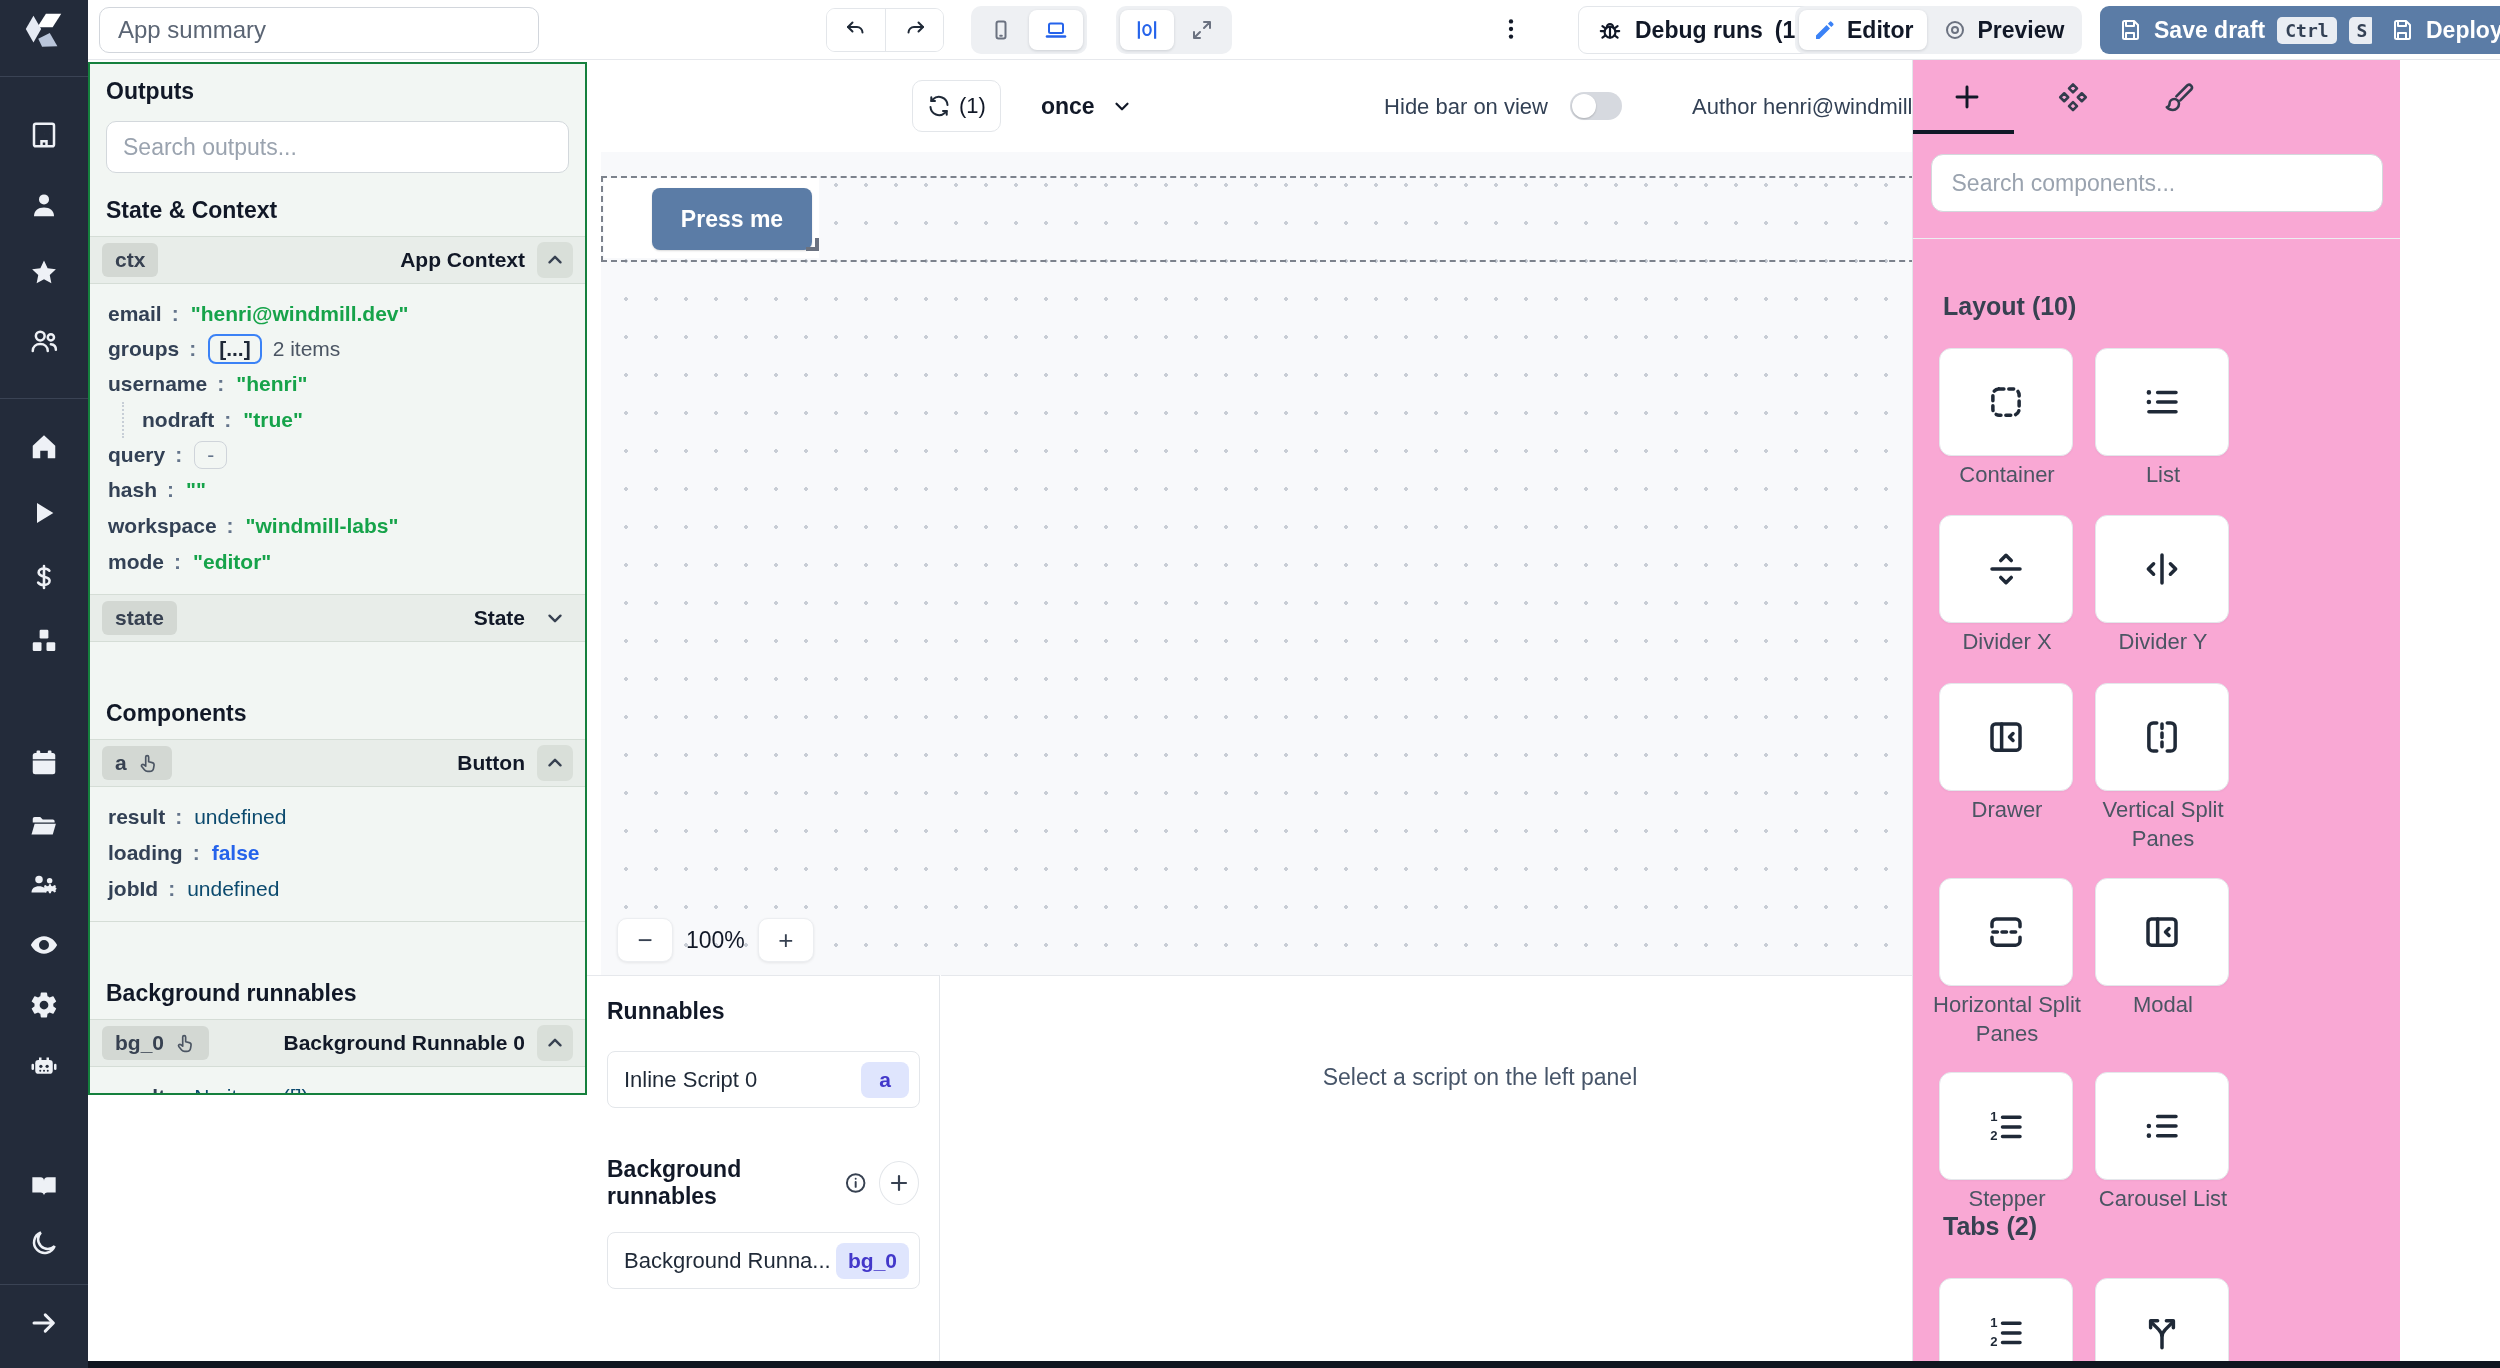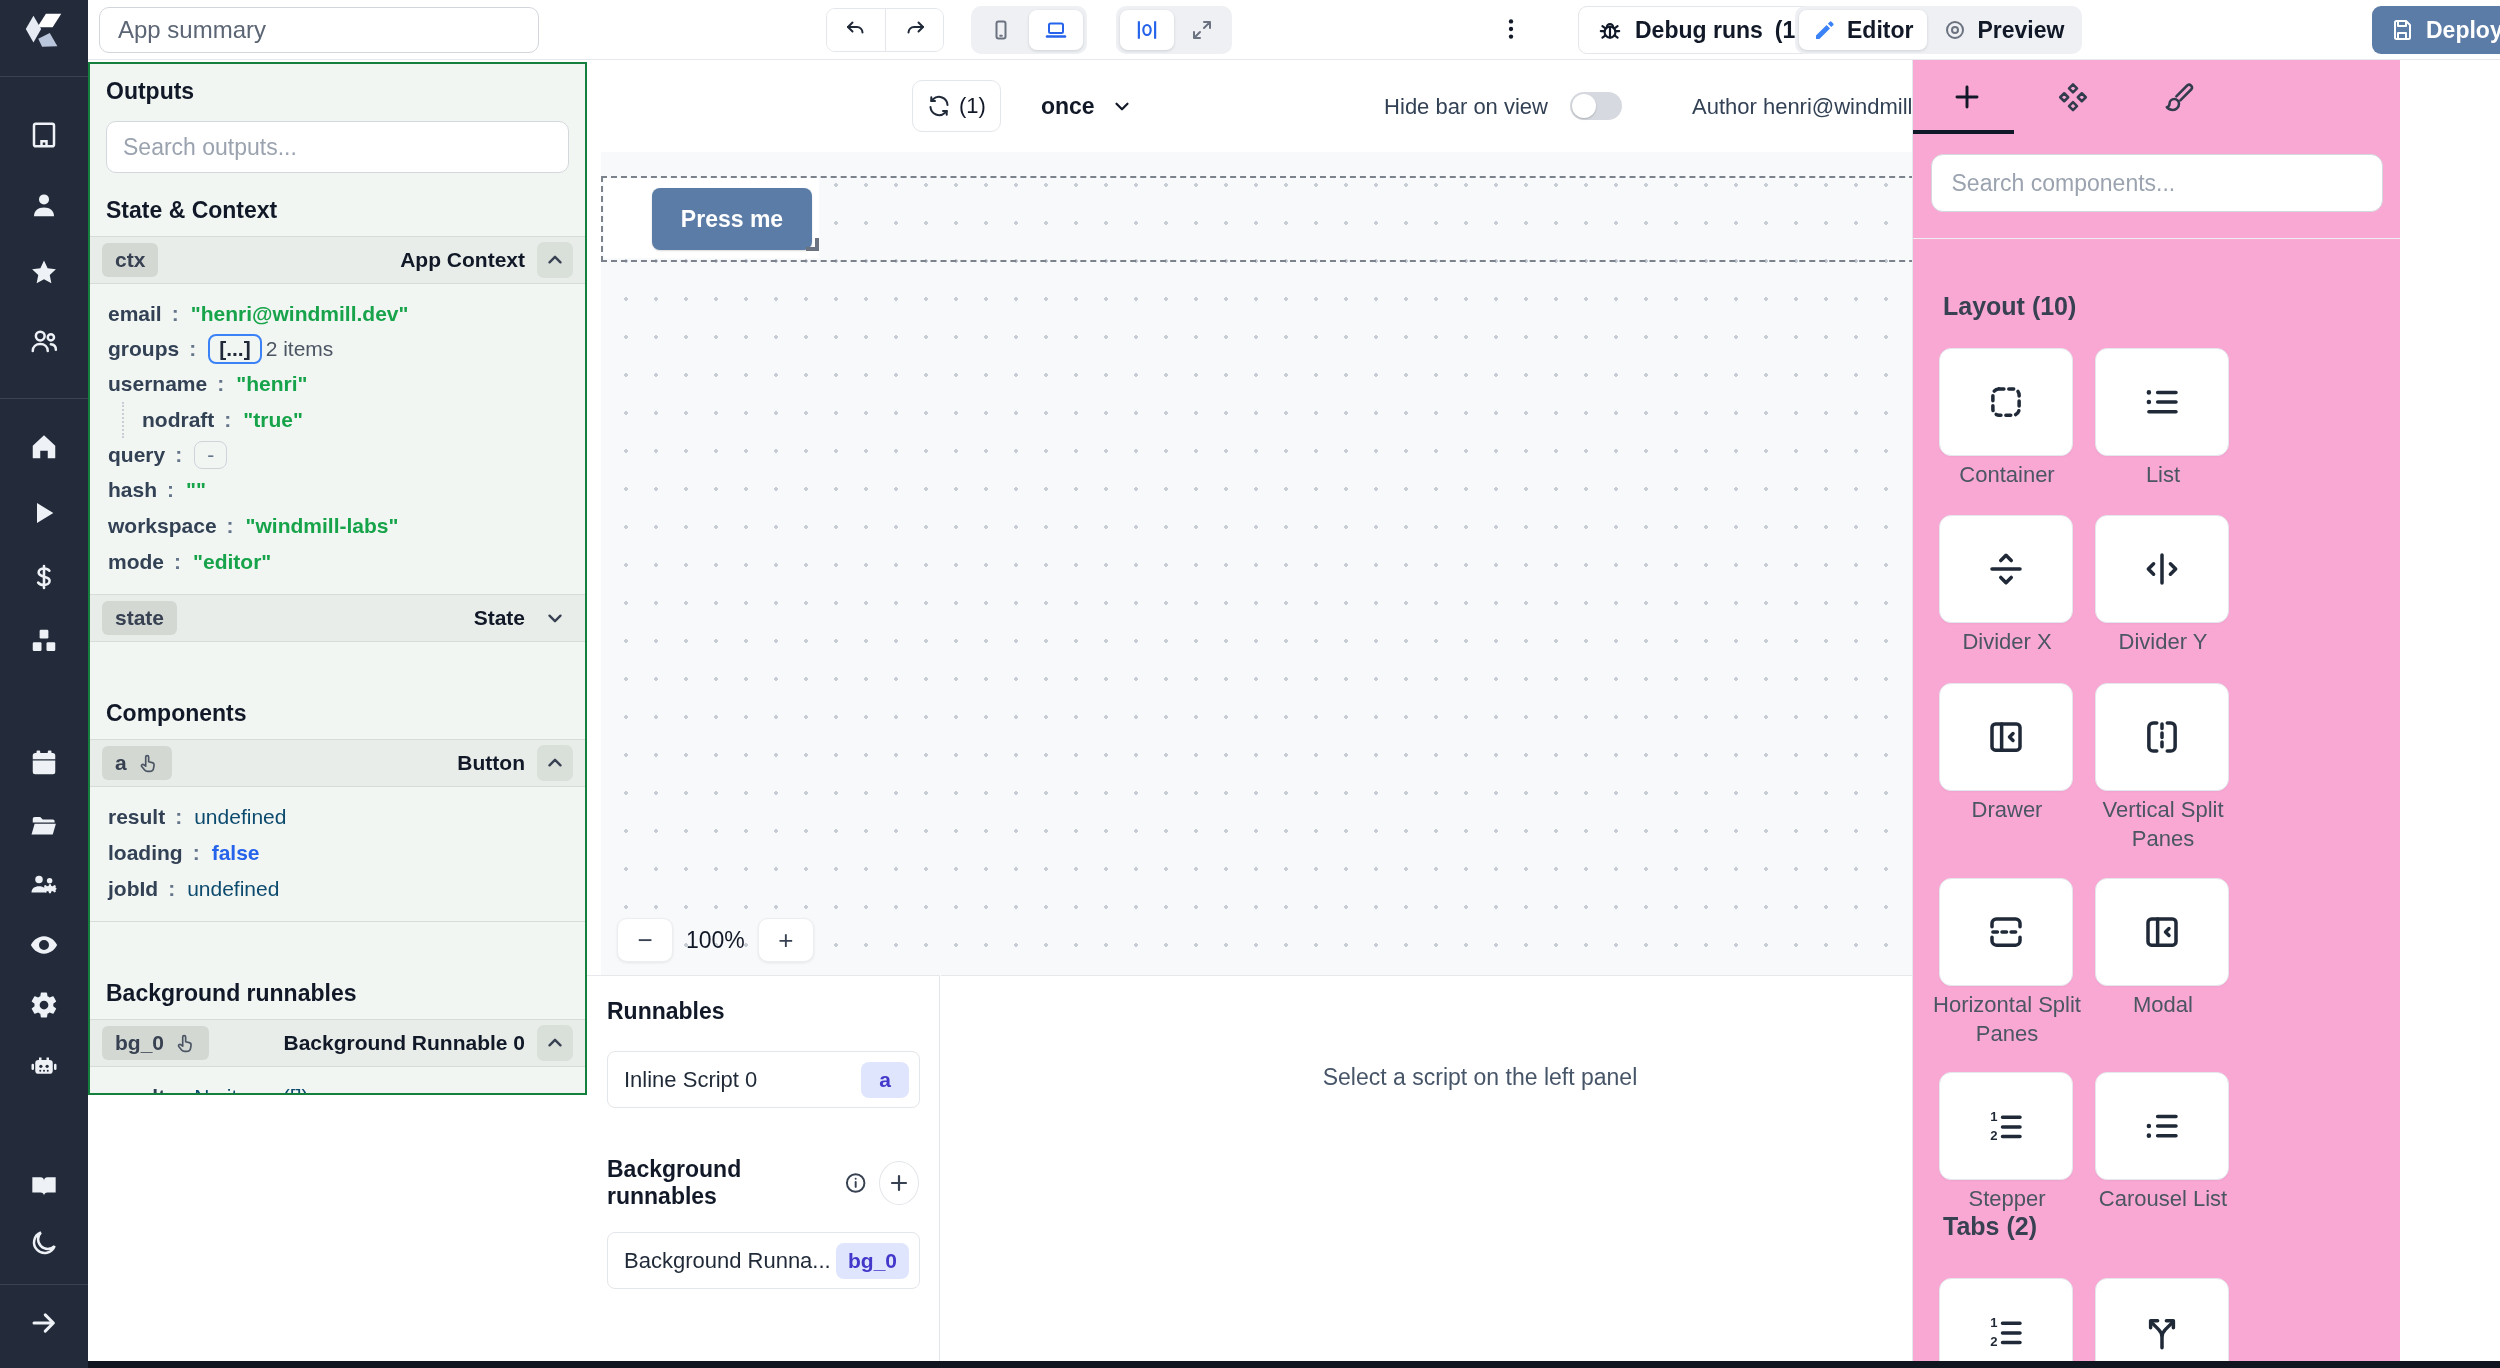--- a/index.html
+++ b/index.html
@@ -49,21 +49,21 @@
   .jblock.bline{border-bottom:1px solid #d5ddd6}
   .jrow{display:flex;align-items:center;height:36px;font-size:21px}
   .jrow.small{height:34px}
   .jkey{color:#334155;font-weight:600}
   .jcolon::before{content:":";color:#64748b;font-weight:700;margin:0 12px 0 10px}
   .jval.s{color:#16a34a;font-weight:600}
   .jval.b{color:#2563eb;font-weight:600}
   .jval.plain{color:#0c4a6e}
   .jb-blue{border:2px solid #3b82f6;border-radius:8px;padding:1px 9px;color:#1f2937;font-weight:600;cursor:pointer}
   .jb-gray{border:1.5px solid #cfd4da;border-radius:8px;padding:1px 12px;color:#64748b;cursor:pointer}
-  .jsuffix{color:#4b5563;margin-left:4px}
+  .jsuffix{color:#4b5563;margin-left:11px}
   .indent{margin-left:14px;border-left:2px dotted #c7ced6;padding-left:18px}
   .gap36{height:36px}
 
   
   .canvas{position:absolute;left:589px;top:60px;width:1431px;height:915px;background:#fff;z-index:3}
   .ctoolbar{position:absolute;left:0;top:0;width:100%;height:92px;display:flex;align-items:center;padding:0 28px}
   .refreshbtn{margin-left:295px;height:52px;border:1.5px solid #e3e6ea;border-radius:10px;background:#fff;display:flex;align-items:center;gap:8px;padding:0 14px;font-size:22px;color:#111827;cursor:pointer}
   .oncedd{margin-left:40px;display:flex;align-items:center;gap:16px;font-size:23px;font-weight:600;color:#111827;cursor:pointer}
   .rightgrp{margin-left:auto;display:flex;align-items:flex-end;gap:22px}
   .hidelabel{font-size:22px;color:#334155}
@@ -307,20 +307,29 @@
     </span>
     <span class="segbtn">
       <svg width="24" height="24" viewBox="0 0 24 24" fill="none" stroke="#6b7280" stroke-width="2">
           <circle cx="12" cy="12" r="8"></circle>
           <circle cx="12" cy="12" r="3"></circle>
         </svg>
       <span style="color:#111827">Preview</span>
     </span>
   </div>
 
+  <div class="bluebtn savebtn">
+    <svg width="24" height="24" viewBox="0 0 24 24" fill="none" stroke="#fff" stroke-width="2" stroke-linejoin="round">
+        <path d="M5 4.5A1.5 1.5 0 0 1 6.5 3H16l4 4v12.5a1.5 1.5 0 0 1-1.5 1.5h-12A1.5 1.5 0 0 1 5 19.5z"></path>
+        <path d="M8 3v5h8V3.5M8 21v-6h8v6"></path>
+      </svg>
+    <span>Save draft</span>
+    <kbd>Ctrl</kbd>
+      <kbd>S</kbd>
+  </div>
 
   <div class="bluebtn deploybtn">
     <svg width="24" height="24" viewBox="0 0 24 24" fill="none" stroke="#fff" stroke-width="2" stroke-linejoin="round">
         <path d="M5 4.5A1.5 1.5 0 0 1 6.5 3H16l4 4v12.5a1.5 1.5 0 0 1-1.5 1.5h-12A1.5 1.5 0 0 1 5 19.5z"></path>
         <path d="M8 3v5h8V3.5M8 21v-6h8v6"></path>
       </svg>
     <span>Deploy</span>
   </div>
 </div>
 

